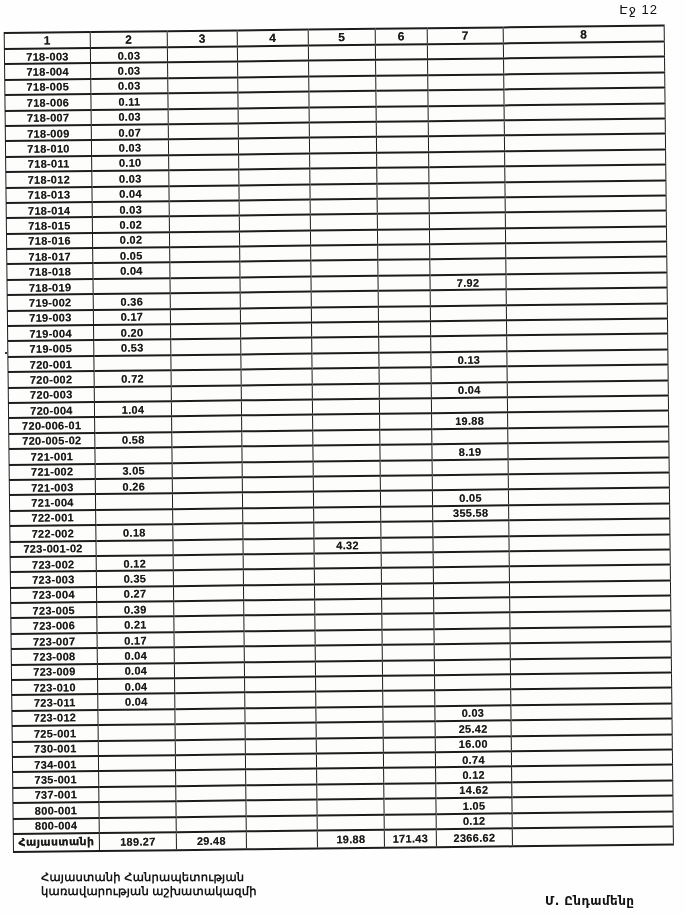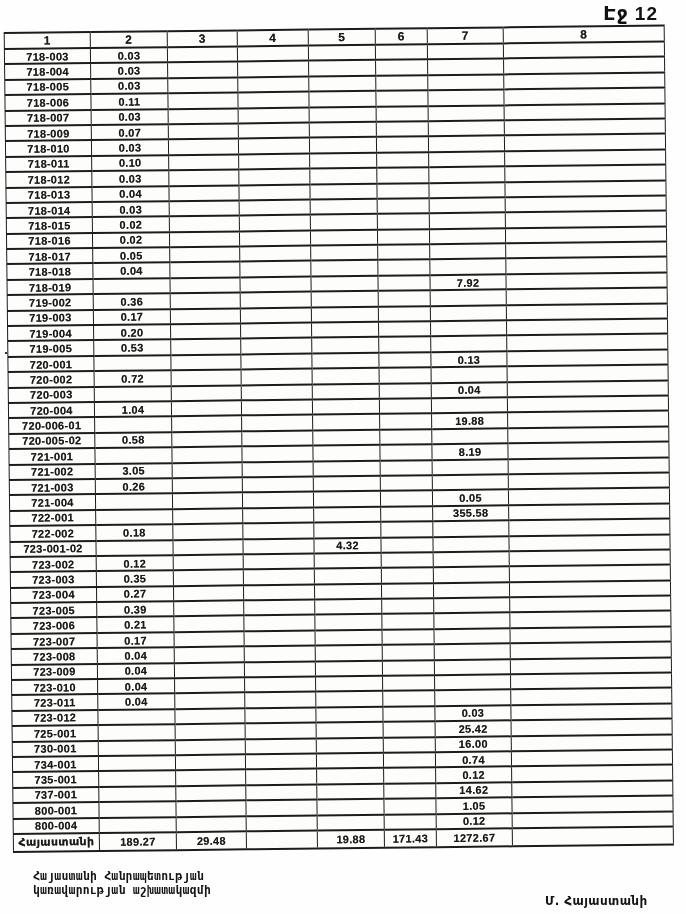--- a/index.html
+++ b/index.html
@@ -13,22 +13,22 @@
     width: 686px;
     height: 914px;
     background: #fefefe;
     overflow: hidden;
     color: #161616;
   }
   .page-label {
     position: absolute;
     top: 2px;
     right: 28px;
-    font-size: 19px;
-    font-weight: 700;
+    font-size: 13px;
+    font-weight: 400;
     letter-spacing: 1px;
     color: #111;
   }
   
   .table-wrap {
     position: absolute;
     left: 13px;
     top: 32px;
     width: 660px;
     transform: rotate(-0.65deg);
@@ -67,23 +67,23 @@
   }
   table.scan td.label-cell { font-size: 11px; }
   .footer {
     position: absolute;
     left: 0;
     top: 866px;
     width: 686px;
   }
   .footer .org-lines {
     position: absolute;
-    left: 33px;
+    left: 41px;
     top: 4px;
-    font-family: Liberation Mono, monospace;
+    font-family: Liberation Sans, sans-serif;
     font-size: 11.5px;
     font-weight: 700;
     line-height: 14px;
     color: #141414;
     letter-spacing: 0.2px;
   }
   .footer .signature {
     position: absolute;
     left: 545px;
     top: 28px;
@@ -647,30 +647,30 @@
           </tr>
         </tbody>
       <tfoot>
         <tr class="total-row">
             <td class="label-cell">Հայաստանի</td>
             <td>189.27</td>
             <td>29.48</td>
             <td></td>
             <td>19.88</td>
             <td>171.43</td>
-            <td>1272.67</td>
+            <td>2366.62</td>
             <td></td>
           </tr>
       </tfoot>
     </table>
   </div>
 
   <div class="artifact-dot"></div>
 
   <div class="footer">
     <div class="org-lines">
       <div>Հայաստանի Հանրապետության</div>
       <div>կառավարության աշխատակազմի</div>
     </div>
-    <div class="signature">Մ. Հայաստանի</div>
+    <div class="signature">Մ. Ընդամենը</div>
   </div>
 
 </div>
 
 </body></html>

